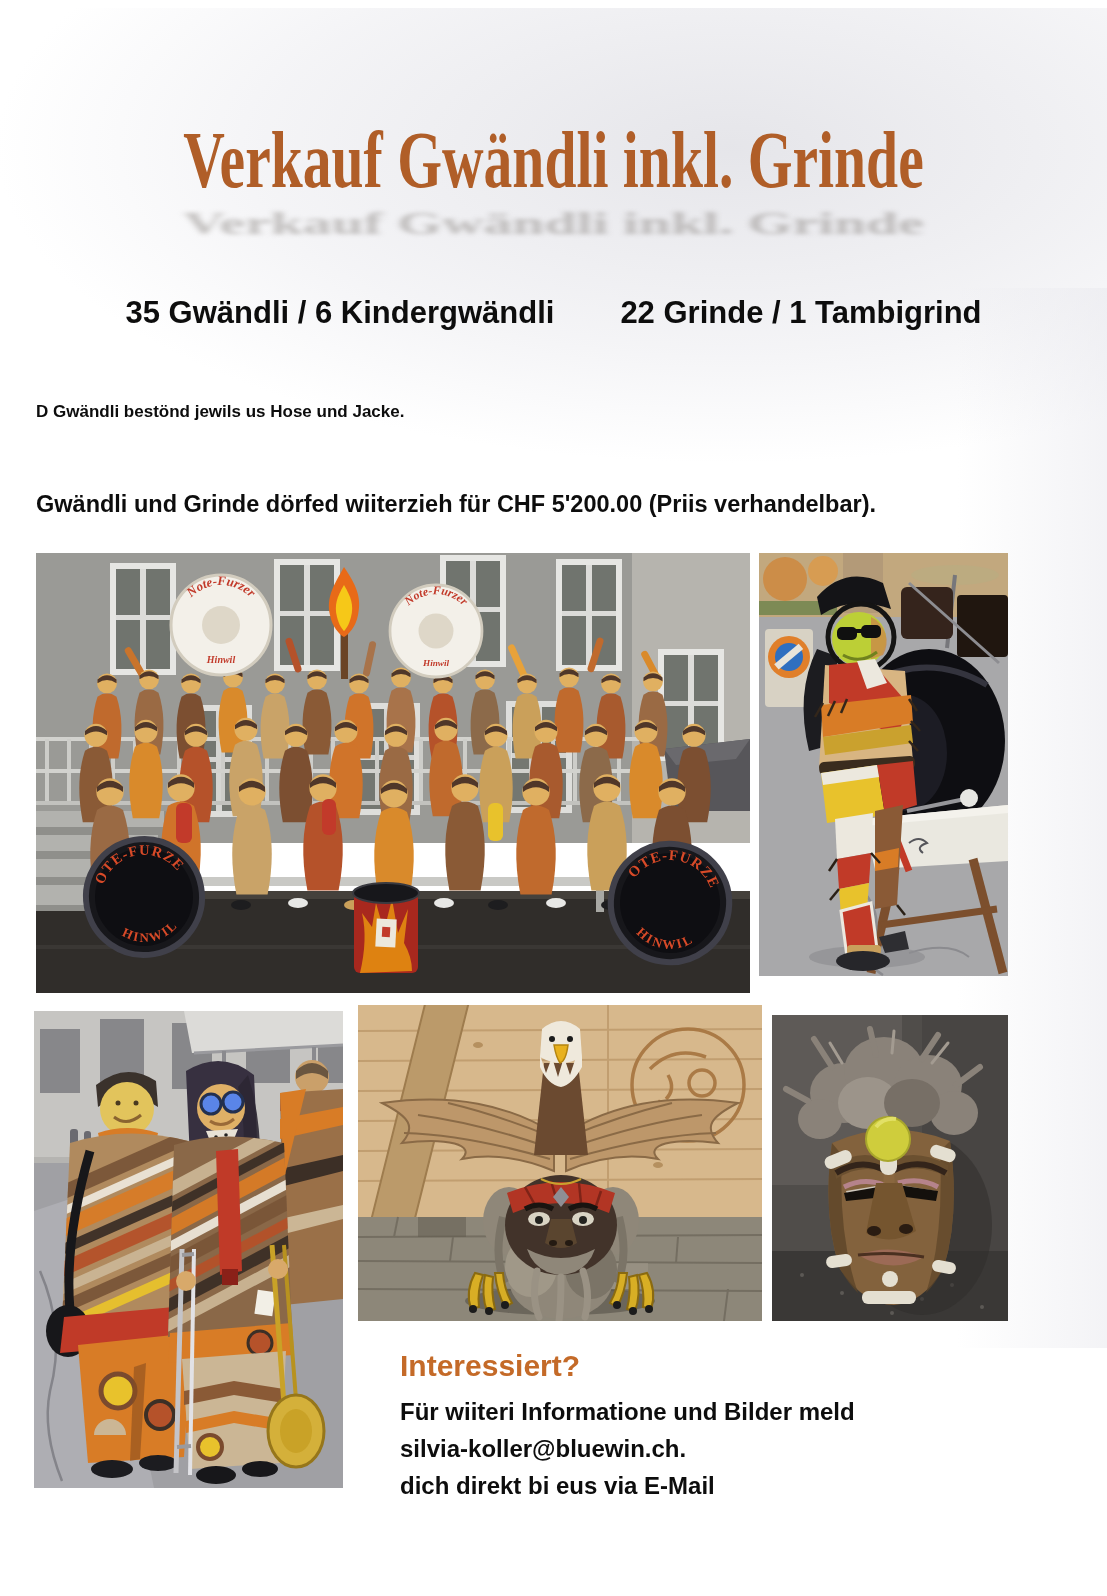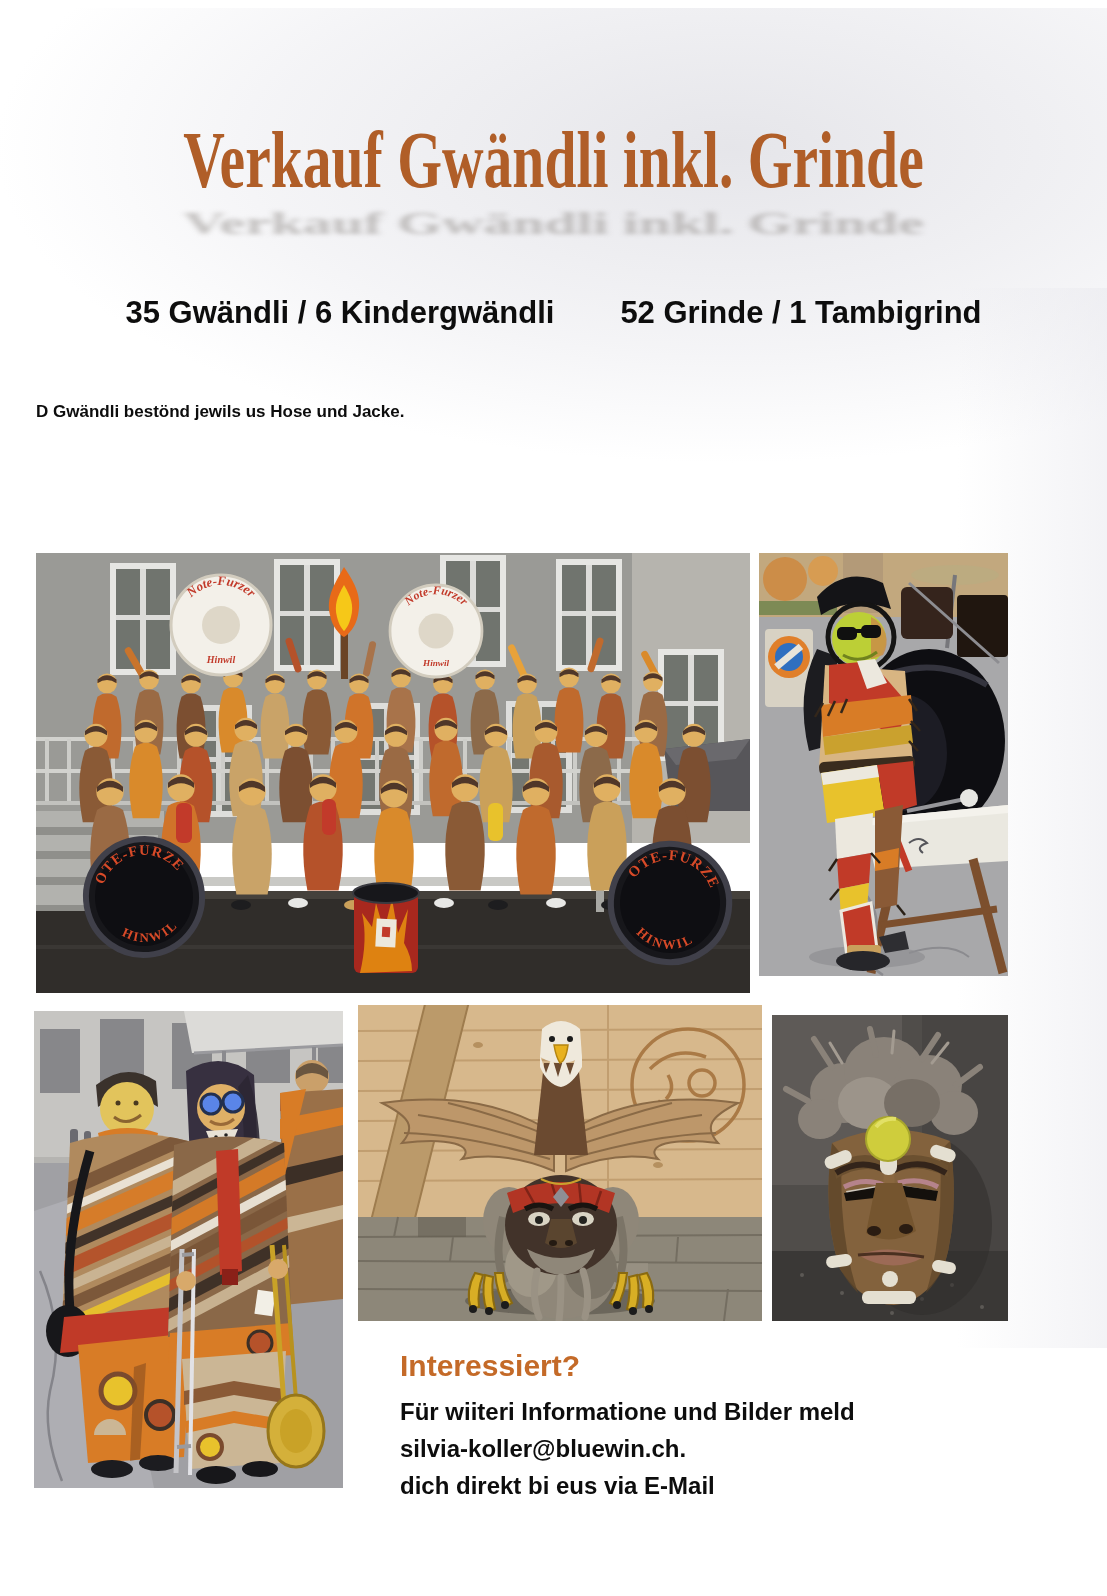--- a/index.html
+++ b/index.html
@@ -38,26 +38,27 @@
 
 <div class="page">
   <div class="shade-top"></div>
   <div class="shade-right"></div>
 
   <h1 class="title">Verkauf Gwändli inkl. Grinde</h1>
   <div class="title-reflection">Verkauf Gwändli inkl. Grinde</div>
 
   <div class="counts">
     <span>35 Gwändli / 6 Kindergwändli</span>
-    <span>52 Grinde / 1 Tambigrind</span>
+    <span>22 Grinde / 1 Tambigrind</span>
   </div>
 
   <div class="body-text">
     <div>D Gwändli bestönd jewils us Hose und Jacke.</div>
   </div>
+  <div class="price-text">Gwändli und Grinde dörfed wiiterzieh für CHF 5'200.00 (Priis verhandelbar).</div>
 
   <figure class="photo" id="photo-group">
     <svg viewBox="0 0 714 440" preserveAspectRatio="none">
       <defs>
         <pattern id="g-rail" width="22" height="10" patternUnits="userSpaceOnUse">
           <rect x="9" width="4" height="10" fill="#cdcdc9"></rect>
         </pattern>
         <g id="g-win">
           <rect width="66" height="112" fill="#e6e6e3"></rect>
           <rect x="6" y="6" width="54" height="100" fill="#70746e"></rect>

